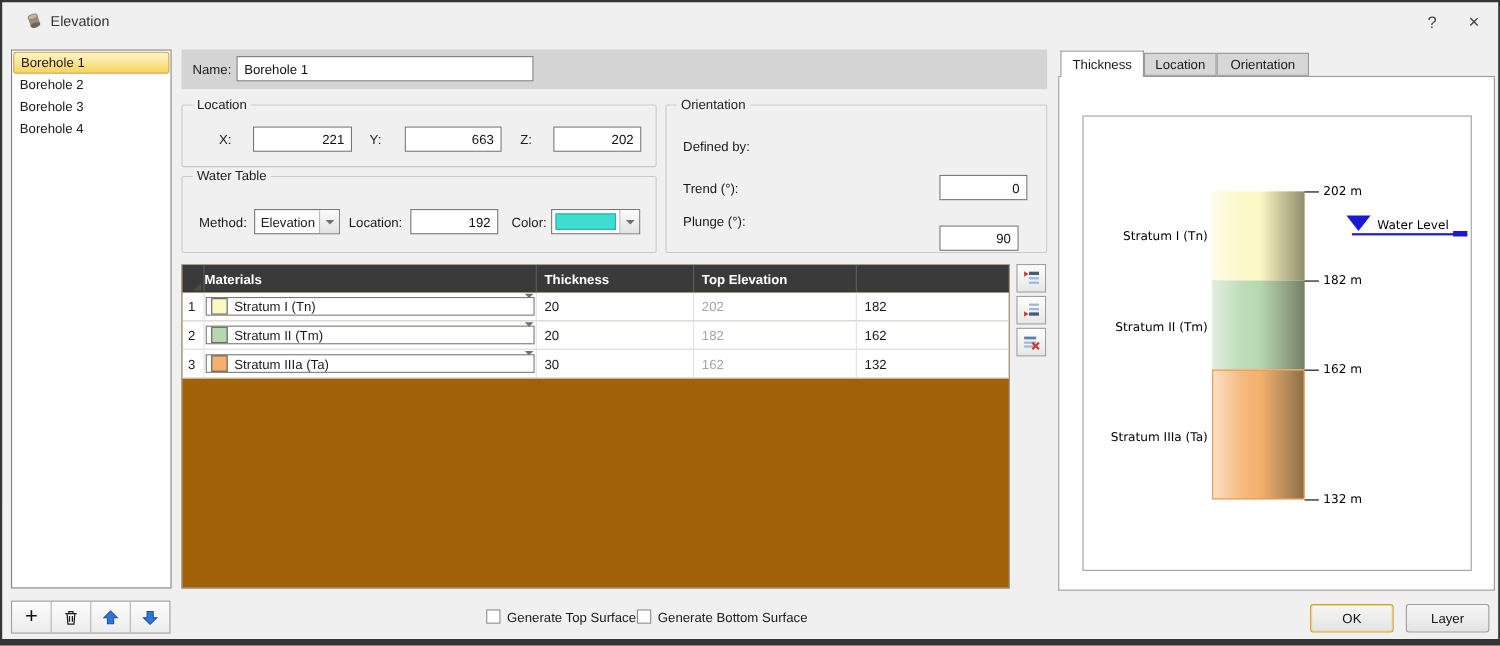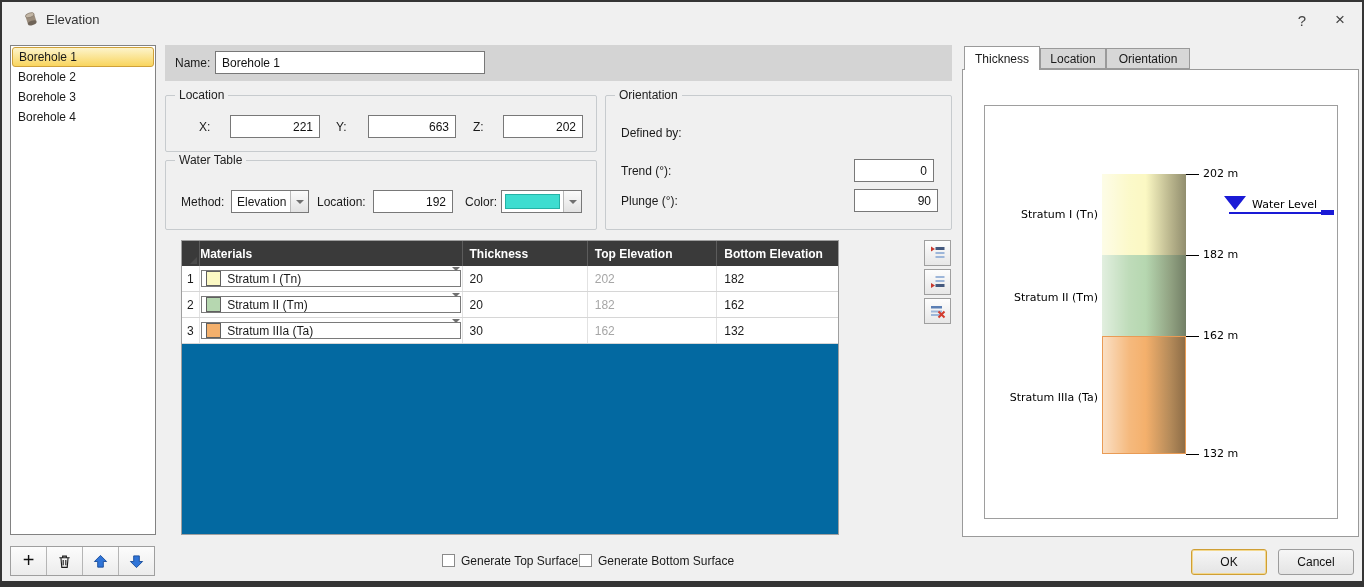--- a/index.html
+++ b/index.html
@@ -40,22 +40,22 @@
   .r { text-align:right; }
   .combo { position:absolute; border:1px solid #787878; background:#fff; display:flex; align-items:stretch; height:23px; }
   .combo .ctext { flex:1; display:flex; align-items:center; padding-left:5px; overflow:hidden; white-space:nowrap; }
   .combo .dd { width:18px; border-left:1px solid #b9b9b9; background:linear-gradient(#fbfbfb,#e2e2e2);
                display:flex; align-items:center; justify-content:center; }
   .tri { width:0; height:0; border-left:4px solid transparent; border-right:4px solid transparent;
          border-top:4px solid #707070; }
   .cswatch { flex:1; margin:3px; border:1px solid #25b2a5; }
 
   
-  .mtable { position:absolute; left:179px; top:238px; width:658px; height:295px;
-            border:1px solid #9f9f9f; background:#0369a1; }
+  .mtable { position:absolute; left:163px; top:238px; width:753px; height:295px;
+            border:1px solid #9f9f9f; background:#a16207; }
   .thead { display:flex; height:25px; background:#3a3a3a; color:#fff; font-weight:600; }
   .th { display:flex; align-items:center; padding-left:7px; border-right:1px solid #5c5c5c; overflow:hidden; }
   .trow { display:flex; height:26px; background:#fff; border-bottom:1px solid #d6d6d6; }
   .td { display:flex; align-items:center; padding-left:7px; border-right:1px solid #e2e2e2; overflow:hidden; }
   .c-num { width:20px; padding-left:5px; }
   .c-mat { width:302px; padding:0; }
   .c-th  { width:143px; }
   .c-top { width:148px; }
   .c-bot { width:138px; border-right:none; }
   .gray { color:#a6a6a6; }
@@ -180,32 +180,31 @@
         </span>
     </div>
   </div>
 
   <div class="group" style="left:603px;top:93px;width:347px;height:135px;">
     <span class="gtitle">Orientation</span>
     <span class="lbl" style="left:15px;top:26px;">Defined by:</span>
     <span class="lbl" style="left:15px;top:64px;">Trend (°):</span>
     <input class="inp r" style="left: 248px; top: 63px; width: 80px;" value="0">
     <span class="lbl" style="left:15px;top:94px;">Plunge (°):</span>
-    <input class="inp r" style="left: 248px; top: 93px; width: 84px;" value="90">
+    <input class="inp r" style="left: 248px; top: 109px; width: 72px;" value="90">
   </div>
 
   <div class="mtable">
     <div class="thead">
       <div class="th c-num" style="position:relative;">
           <i class="corner-tri"></i>
         </div>
       <div class="th c-mat">Materials</div>
       <div class="th c-th">Thickness</div>
       <div class="th c-top">Top Elevation</div>
-      <div class="th c-bot">Bottom Elevation</div>
     </div>
 
     <div class="trow">
       <div class="td c-num">1</div>
       <div class="td c-mat">
         <div class="cellcombo">
           <span class="ctext">
               <span class="mswatch" style="background-color: rgb(251, 248, 195);"></span>
               <span>Stratum I (Tn)</span>
             </span>
@@ -304,15 +303,15 @@
   <div class="wl-line"></div>
   <div class="wl-end"></div>
 
 
   <span class="cb" style="left:440px;top:552px;"></span>
   <span class="cb-lbl" style="left:459px;top:552px;">Generate Top Surface</span>
   <span class="cb" style="left:577px;top:552px;"></span>
   <span class="cb-lbl" style="left:596px;top:552px;">Generate Bottom Surface</span>
 
   <div class="btn focus" style="left:1189px;top:547px;width:76px;height:26px;">OK</div>
-  <div class="btn" style="left:1276px;top:547px;width:76px;height:26px;">Cancel</div>
+  <div class="btn" style="left:1276px;top:547px;width:76px;height:26px;">Layer</div>
 
 </div>
 
 </body></html>

